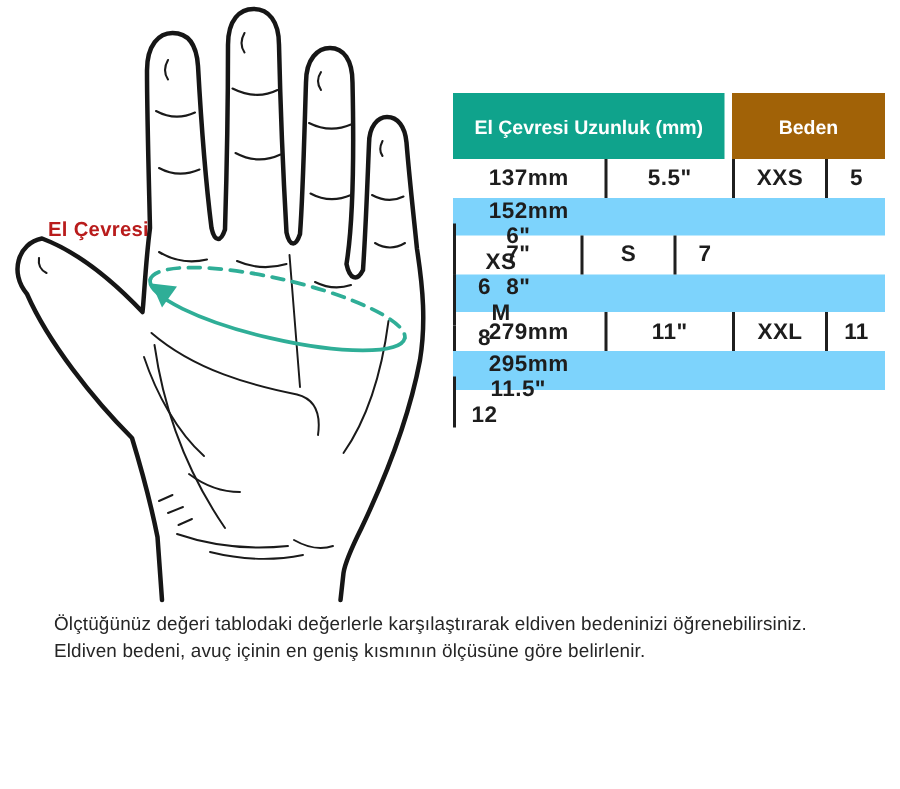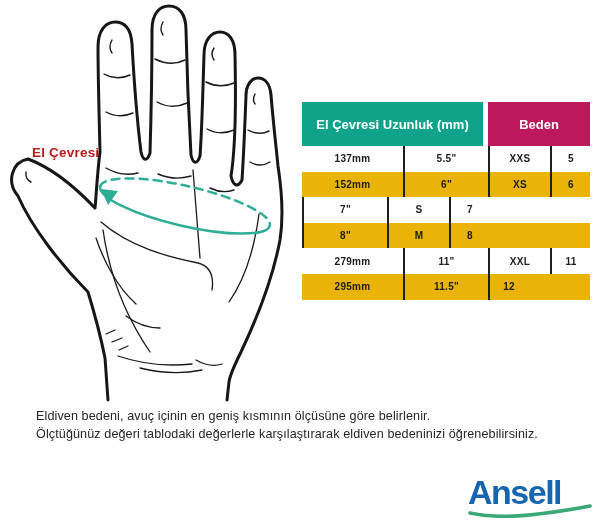--- a/index.html
+++ b/index.html
@@ -7,33 +7,33 @@
     position:relative;width:600px;height:526px;background:#ffffff;
     font-family:"Liberation Sans",sans-serif;overflow:hidden;
   }
   
   .hand-svg{position:absolute;left:0;top:0;}
   .diagram-label{
     position:absolute;left:32px;top:145px;
     color:#b91c1c;font-weight:700;font-size:13.5px;letter-spacing:.2px;
   }
   
-  .size-table{position:absolute;left:302px;top:62px;width:288px;margin-top:40px;}
+  .size-table{position:absolute;left:302px;top:62px;width:288px;}
   .thead{display:flex;height:44px;}
   .th{
     color:#fff;font-weight:700;font-size:13px;
     display:flex;align-items:center;justify-content:center;text-align:center;
   }
   .th-measure{width:181px;background:#0fa38c;margin-right:5px;}
-  .th-size{width:102px;background:#be185d;}
+  .th-size{width:102px;background:#a16207;}
   .trow{display:flex;height:25.6px;}
-  .trow.alt{background:#eab308;}
+  .trow.alt{background:#7dd3fc;flex-direction:column;}
   .cell{
     display:flex;align-items:center;justify-content:center;height:100%;
-    font-size:10px;font-weight:700;color:#1d1d1d;box-sizing:border-box;
+    font-size:15px;font-weight:700;color:#1d1d1d;box-sizing:border-box;
     letter-spacing:.3px;
   }
   .c1{width:101px;}
   .c2{width:85px;border-left:2px solid #1f1f1f;}
   .c3{width:62px;border-left:2px solid #1f1f1f;}
   .c4{width:40px;border-left:2px solid #1f1f1f;}
   
   .footer{
     position:absolute;left:36px;top:407px;width:560px;
     font-size:12.6px;color:#262626;line-height:18px;letter-spacing:.1px;
@@ -170,24 +170,18 @@
       <div class="cell c4">11</div>
     </div>
     <div class="trow alt">
       <div class="cell c1">295mm</div>
       <div class="cell c2">11.5"</div>
       <div class="cell c4">12</div>
     </div>
   </div>
 
   <div class="footer">
+    <p>Ölçtüğünüz değeri tablodaki değerlerle karşılaştırarak eldiven bedeninizi öğrenebilirsiniz.</p>
     <p>Eldiven bedeni, avuç içinin en geniş kısmının ölçüsüne göre belirlenir.</p>
-    <p>Ölçtüğünüz değeri tablodaki değerlerle karşılaştırarak eldiven bedeninizi öğrenebilirsiniz.</p>
   </div>
 
-  <div class="logo">
-    <div class="logo-text">Ansell</div>
-    <svg class="logo-swoosh" width="124" height="14" viewBox="0 0 124 14">
-      <path d="M2,9 C30,15 62,13 122,2" fill="none" stroke="#3aa878" stroke-width="3.6" stroke-linecap="round"></path>
-    </svg>
-  </div>
 
 </div>
 
 </body></html>

